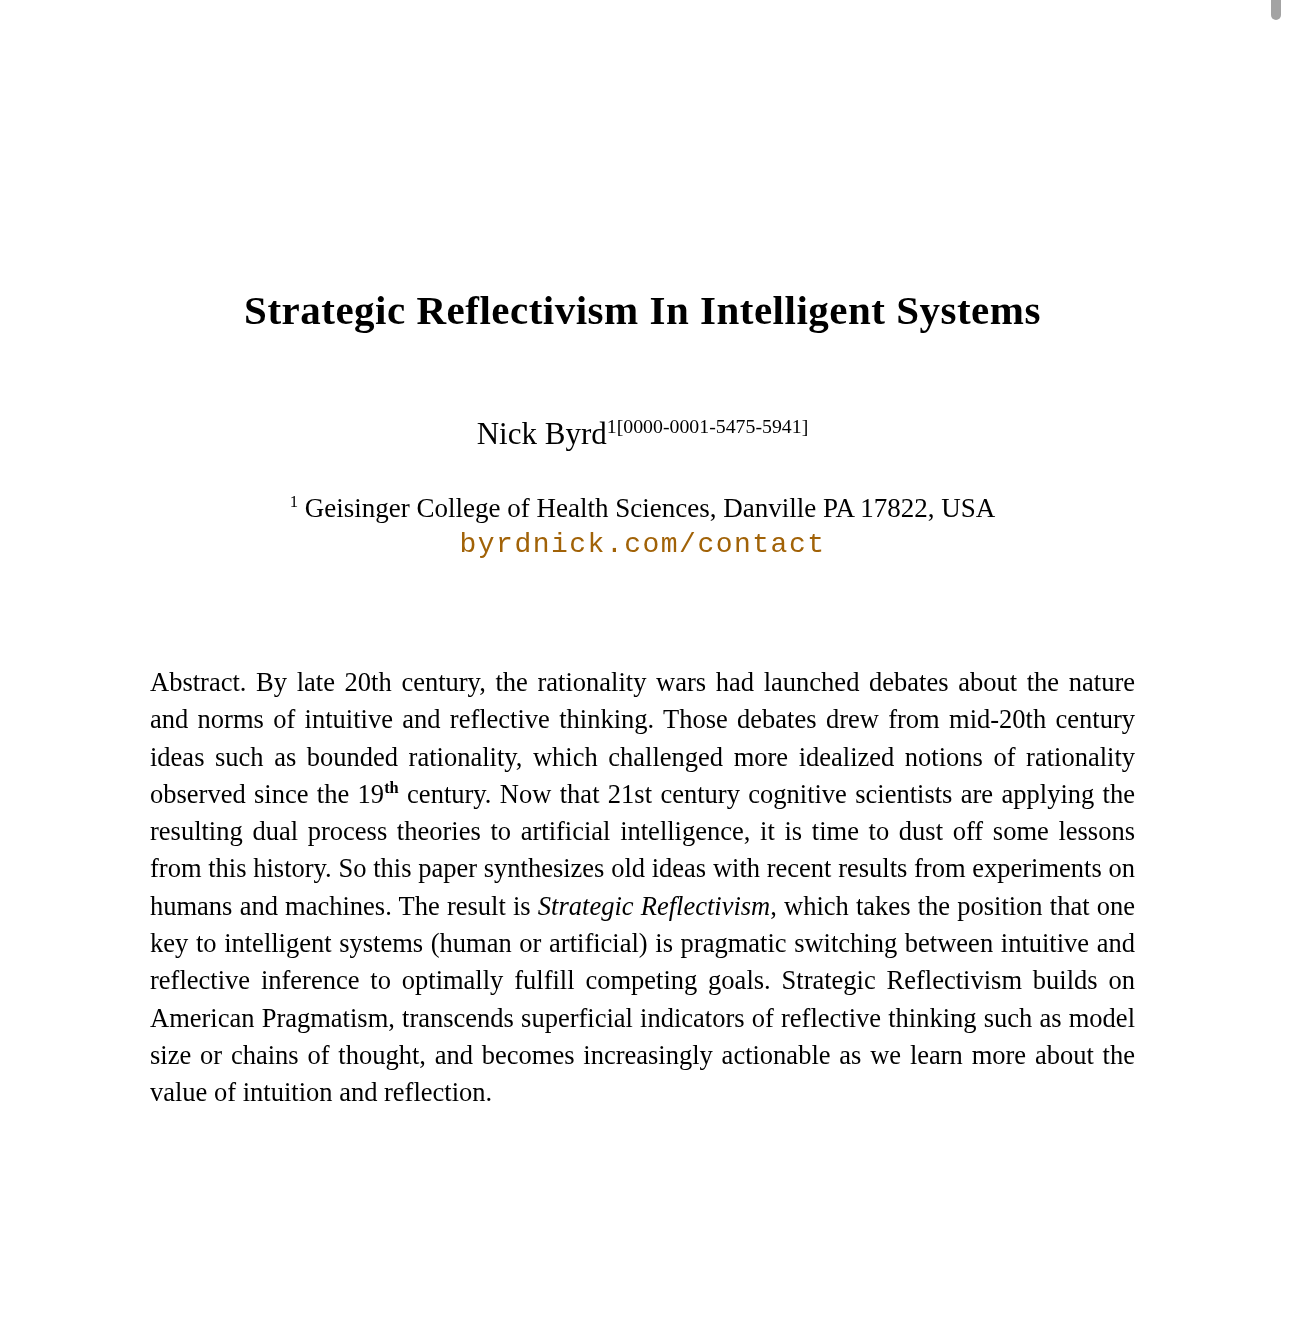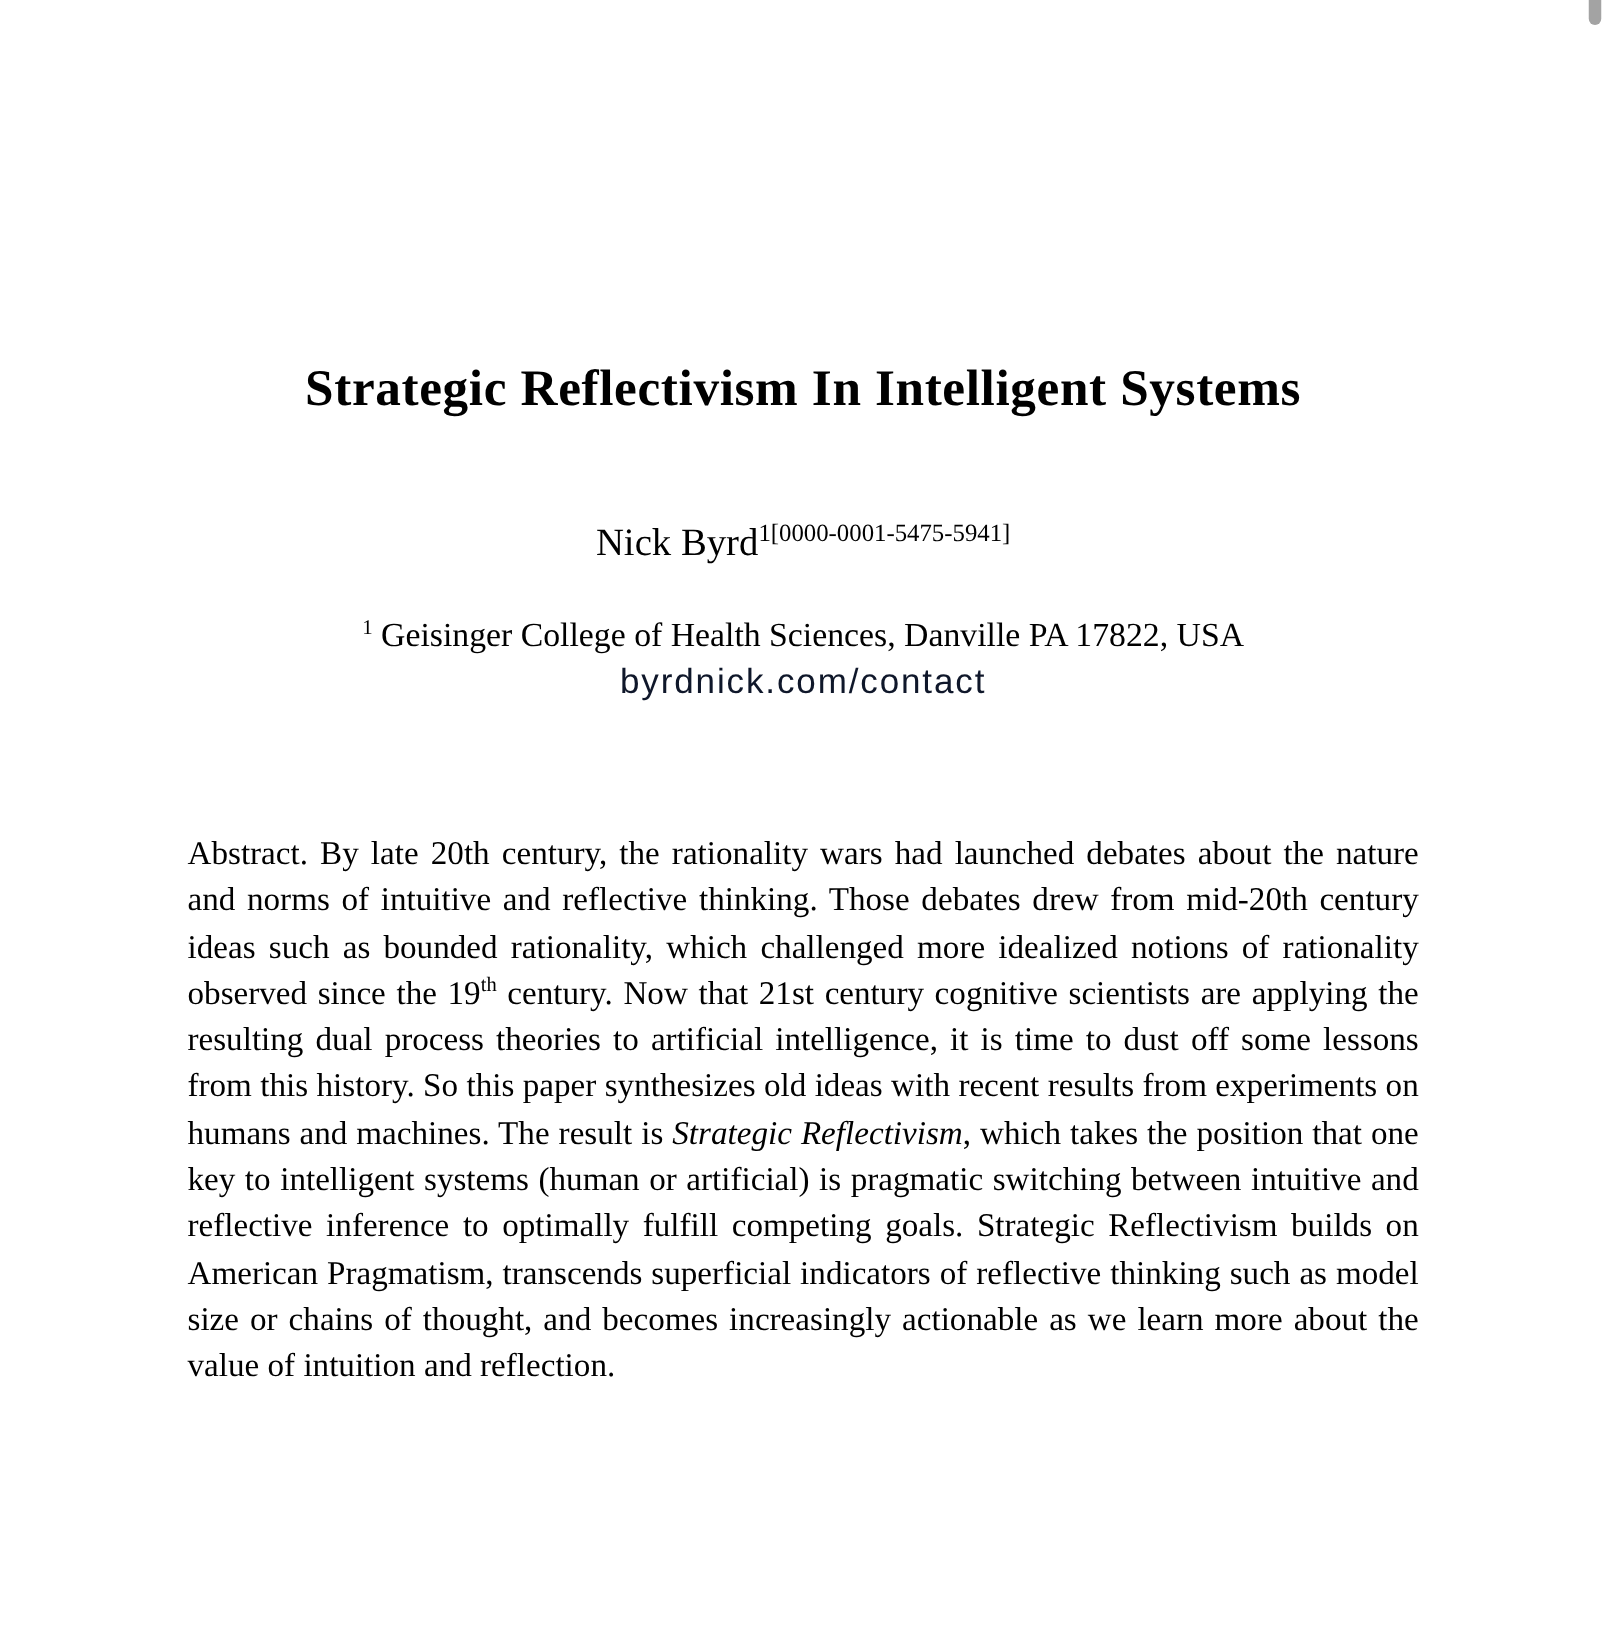--- a/index.html
+++ b/index.html
@@ -55,40 +55,41 @@
   .affiliation-line sup {
     font-size: 0.62em;
     line-height: 0;
   }
   .contact-url {
     position: absolute;
     top: 529px;
     left: 150px;
     width: 985px;
     text-align: center;
-    font-family: Liberation Sans, sans-serif;
+    font-family: Liberation Mono, monospace;
     font-size: 28px;
     letter-spacing: 1.5px;
-    color: #0f172a;
+    color: #a16207;
     text-decoration: none;
     display: block;
   }
   .abstract-paragraph {
     position: absolute;
     top: 664px;
     left: 150px;
     width: 985px;
     margin: 0;
     font-size: 26.5px;
     line-height: 37.3px;
     text-align: justify;
   }
   .abstract-paragraph sup {
     font-size: 0.62em;
     line-height: 0;
+    font-weight: bold;
   }
   .keywords-paragraph {
     position: absolute;
     top: 1192px;
     left: 150px;
     width: 985px;
     margin: 0;
     font-size: 26.5px;
     line-height: 37.3px;
     text-align: justify;

